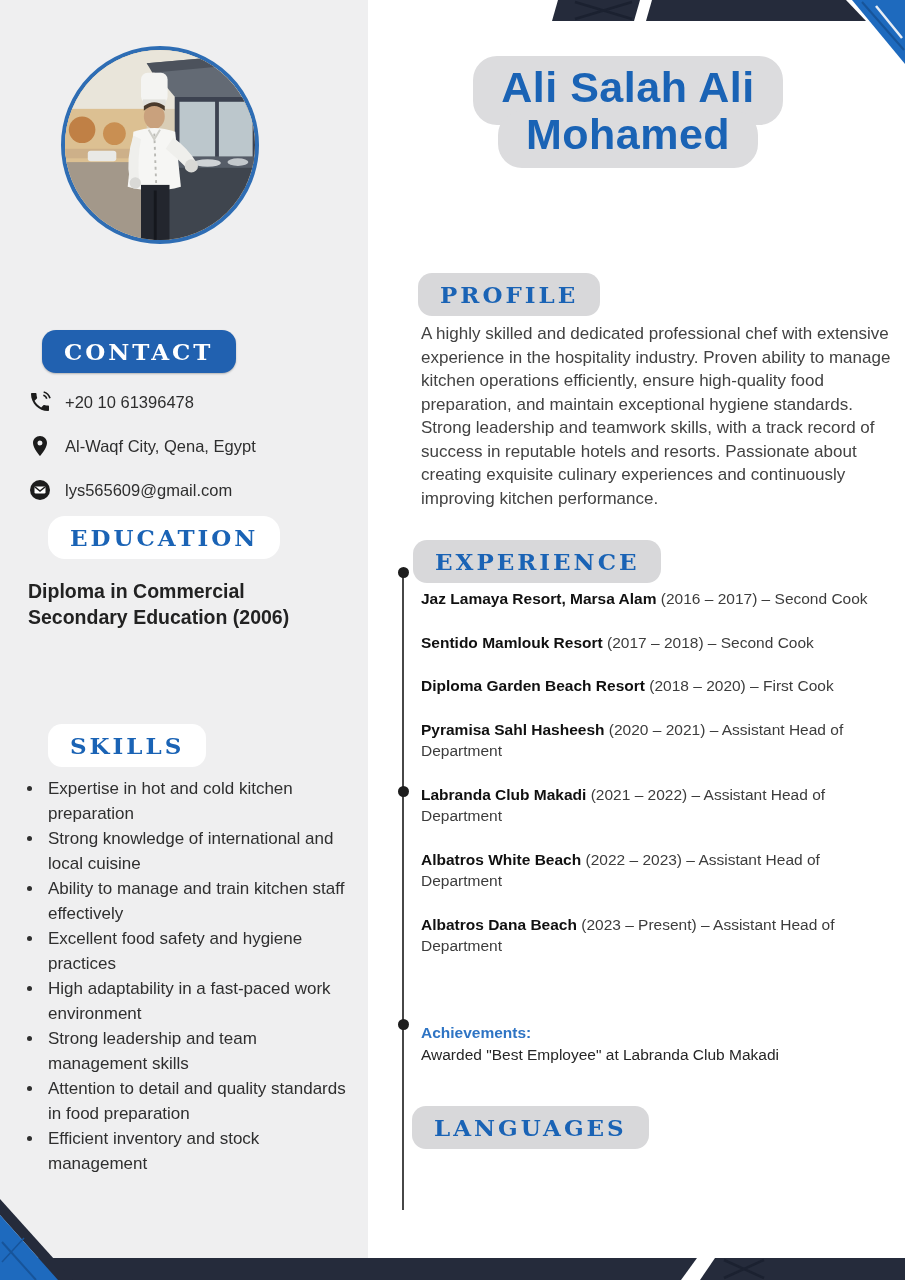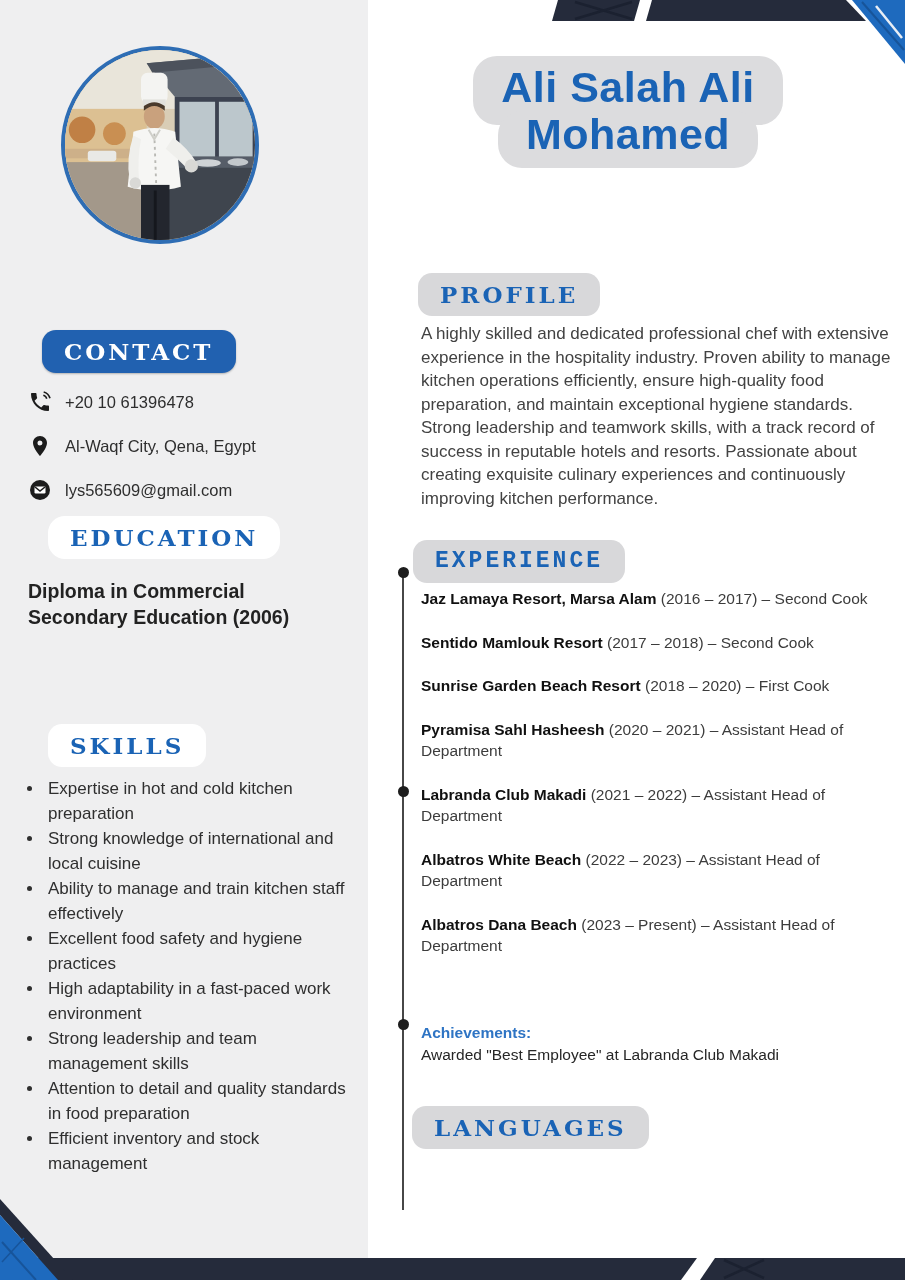--- a/index.html
+++ b/index.html
@@ -185,29 +185,29 @@
     <li>Excellent food safety and hygiene practices</li>
     <li>High adaptability in a fast-paced work environment</li>
     <li>Strong leadership and team management skills</li>
     <li>Attention to detail and quality standards in food preparation</li>
     <li>Efficient inventory and stock management</li>
   </ul>
 
   <div class="badge gray-bg" style="left:418px;top:273px;">PROFILE</div>
   <div class="profile-text">A highly skilled and dedicated professional chef with extensive experience in the hospitality industry. Proven ability to manage kitchen operations efficiently, ensure high-quality food preparation, and maintain exceptional hygiene standards. Strong leadership and teamwork skills, with a track record of success in reputable hotels and resorts. Passionate about creating exquisite culinary experiences and continuously improving kitchen performance.</div>
 
-  <div class="badge gray-bg" style="left:413px;top:540px;font-family:Liberation Mono, monospace;">EXPERIENCE</div>
+  <div class="badge gray-bg" style="left:413px;top:540px;">EXPERIENCE</div>
   <div class="timeline-line"></div>
   <div class="timeline-dot" style="top:567px;"></div>
   <div class="timeline-dot" style="top:786px;"></div>
   <div class="timeline-dot" style="top:1019px;"></div>
   <ul class="exp-list">
     <li><span class="company">Jaz Lamaya Resort, Marsa Alam</span><span> (2016 – 2017) – Second Cook</span></li>
     <li><span class="company">Sentido Mamlouk Resort</span><span> (2017 – 2018) – Second Cook</span></li>
-    <li><span class="company">Sunrise Garden Beach Resort</span><span> (2018 – 2020) – First Cook</span></li>
+    <li><span class="company">Diploma Garden Beach Resort</span><span> (2018 – 2020) – First Cook</span></li>
     <li><span class="company">Pyramisa Sahl Hasheesh</span><span> (2020 – 2021) – Assistant Head of Department</span></li>
     <li><span class="company">Labranda Club Makadi</span><span> (2021 – 2022) – Assistant Head of Department</span></li>
     <li><span class="company">Albatros White Beach</span><span> (2022 – 2023) – Assistant Head of Department</span></li>
     <li><span class="company">Albatros Dana Beach</span><span> (2023 – Present) – Assistant Head of Department</span></li>
   </ul>
   <div class="achv">
     <div class="achv-label">Achievements:</div>
     <div class="achv-text">Awarded "Best Employee" at Labranda Club Makadi</div>
   </div>
 

